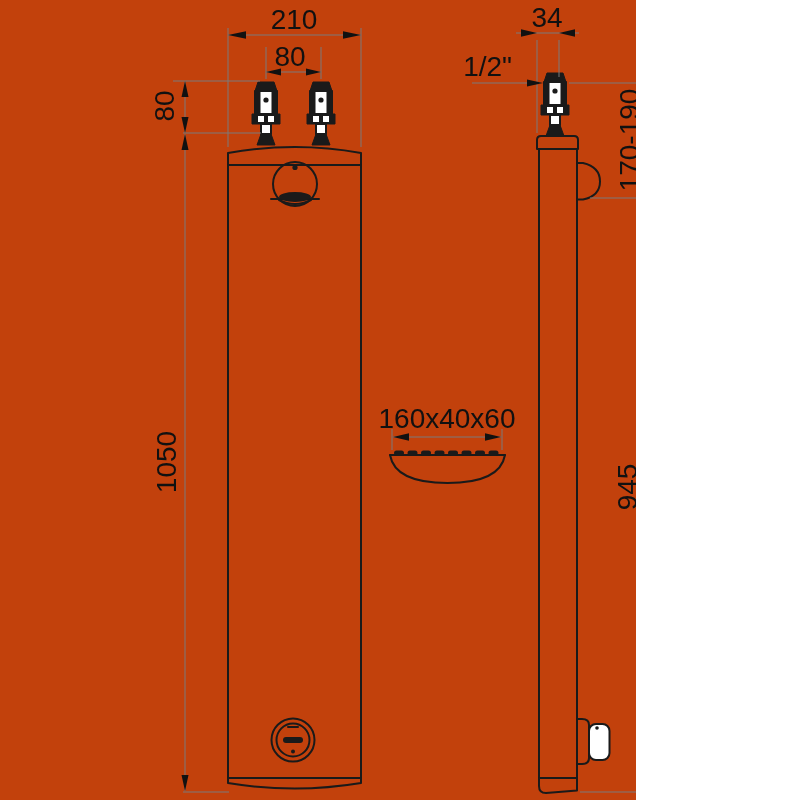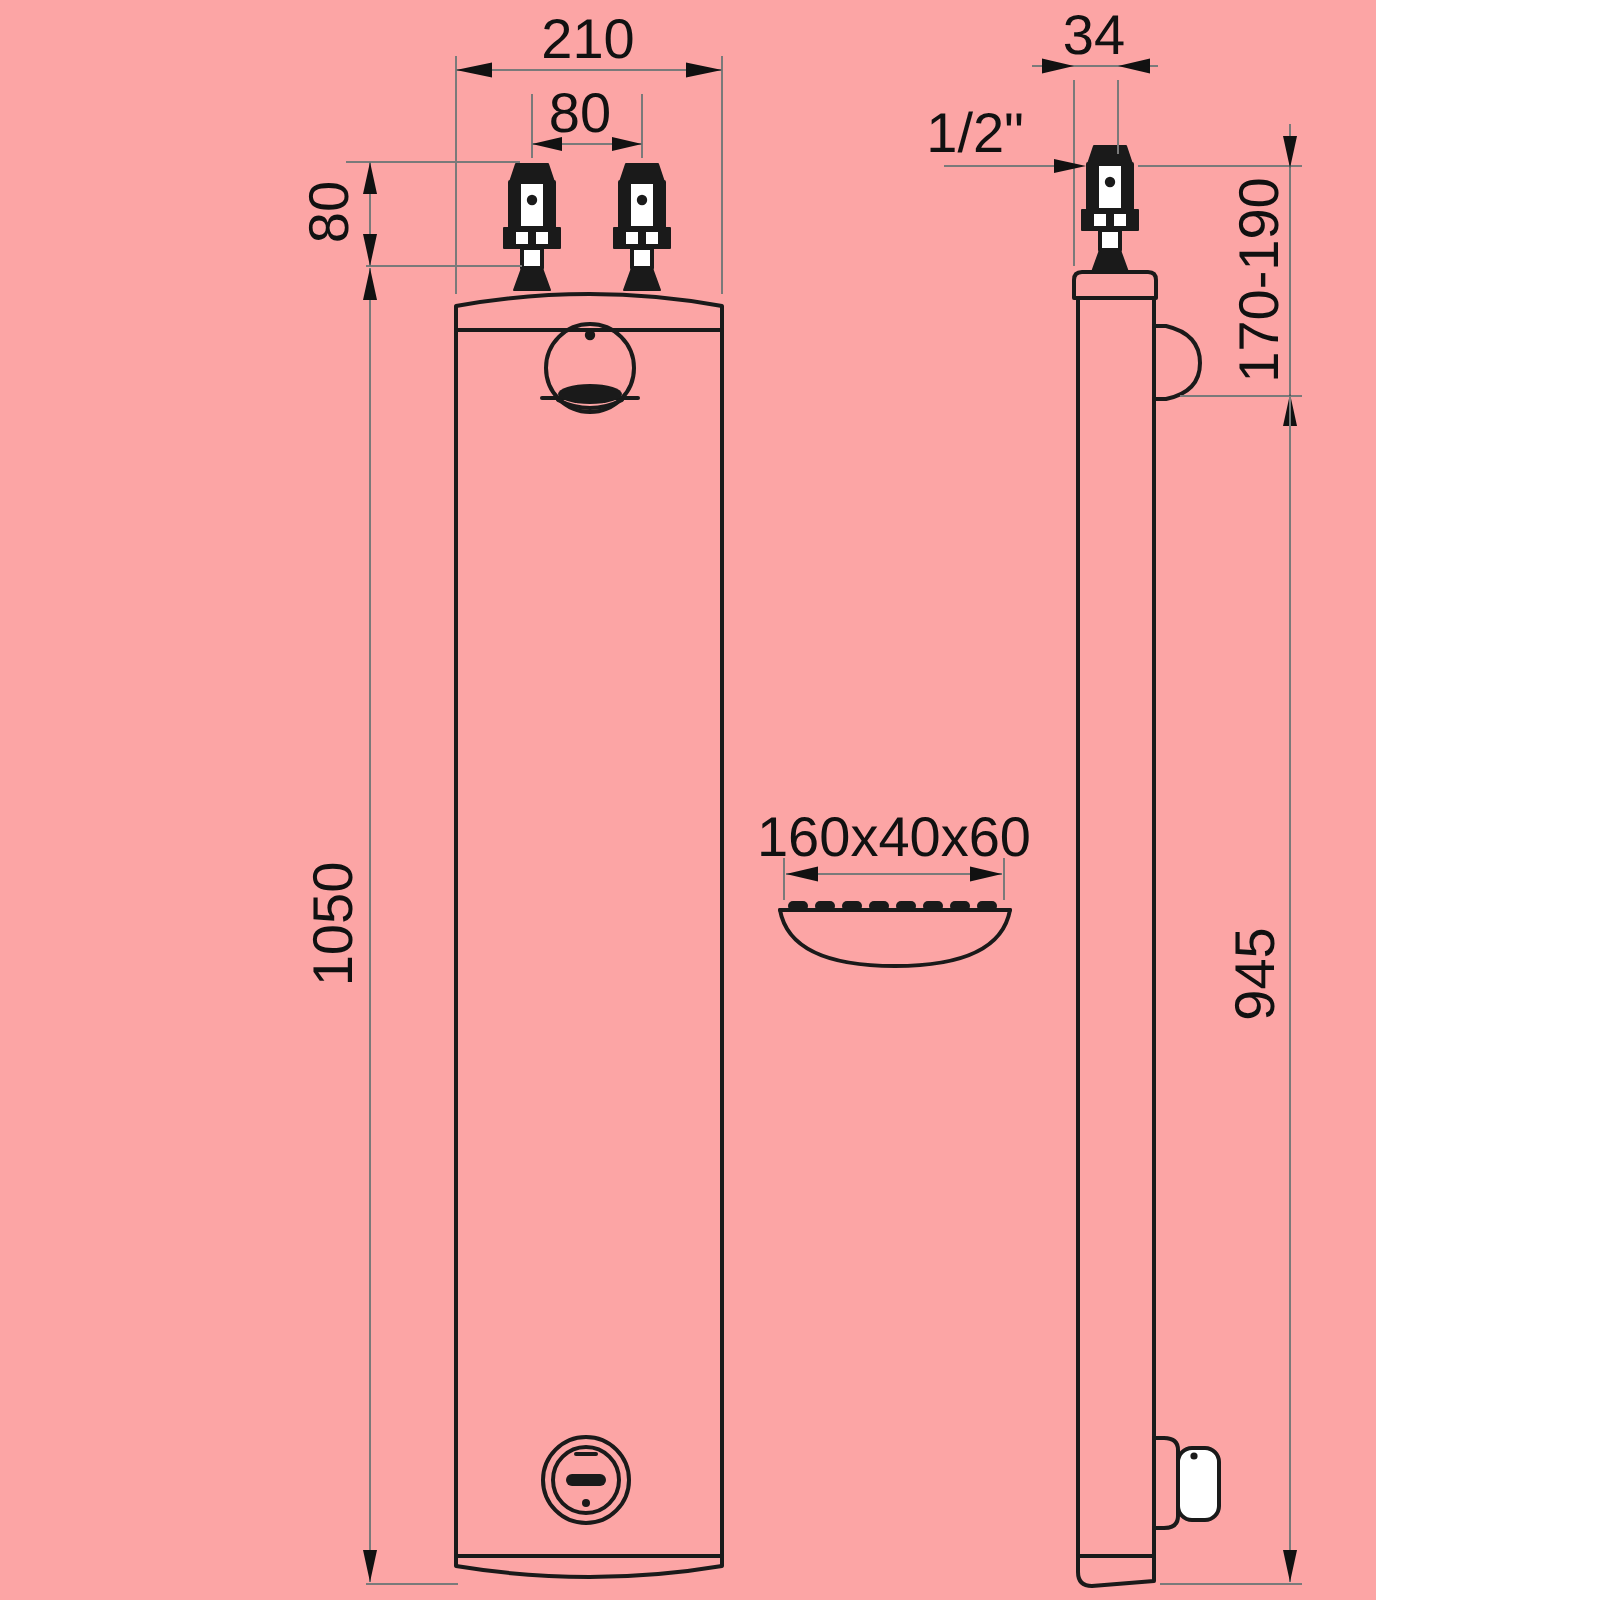--- a/index.html
+++ b/index.html
@@ -1,16 +1,16 @@
 <!DOCTYPE html>
 <html><head>
 <meta charset="utf-8">
 <style>
   html,body{margin:0;padding:0;background:#ffffff;}
-  .stage{position:relative;width:688px;height:800px;background:#fca5a5;overflow:hidden;}
+  .stage{position:relative;width:636px;height:800px;background:#c2410c;overflow:hidden;}
   svg{display:block;}
   .obj{fill:none;stroke:#1a1a1a;stroke-width:2;stroke-linecap:round;stroke-linejoin:round;}
   .objw{fill:#ffffff;stroke:#1a1a1a;stroke-width:2;stroke-linejoin:round;}
   .fill-dark{fill:#1a1a1a;stroke:#1a1a1a;stroke-width:1;stroke-linejoin:round;}
   .fill-plain{fill:#1a1a1a;stroke:none;}
   .white{fill:#ffffff;stroke:none;}
   .dim{fill:none;stroke:#7a7a7a;stroke-width:1;}
   .arr{fill:#111111;stroke:none;}
   .dim-label{font-family:"Liberation Sans",sans-serif;font-size:28px;fill:#111111;}
 </style>

